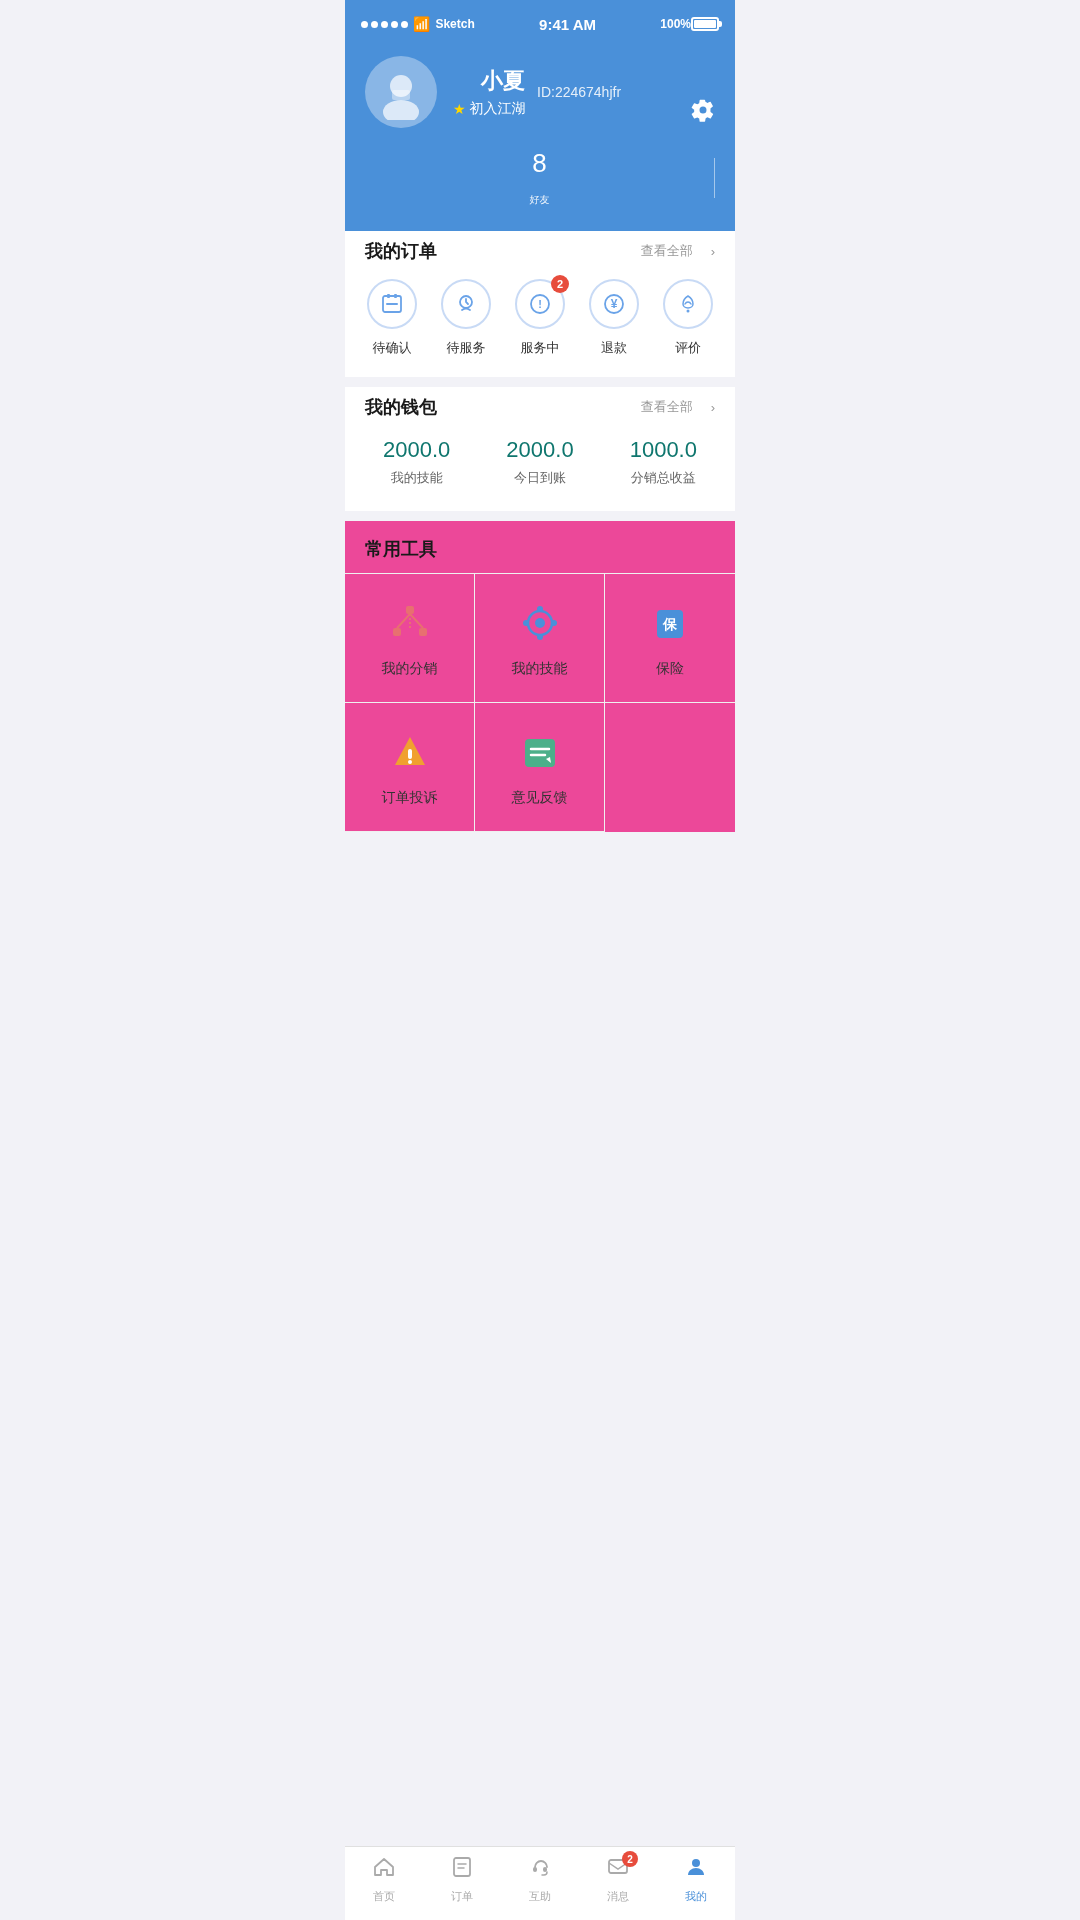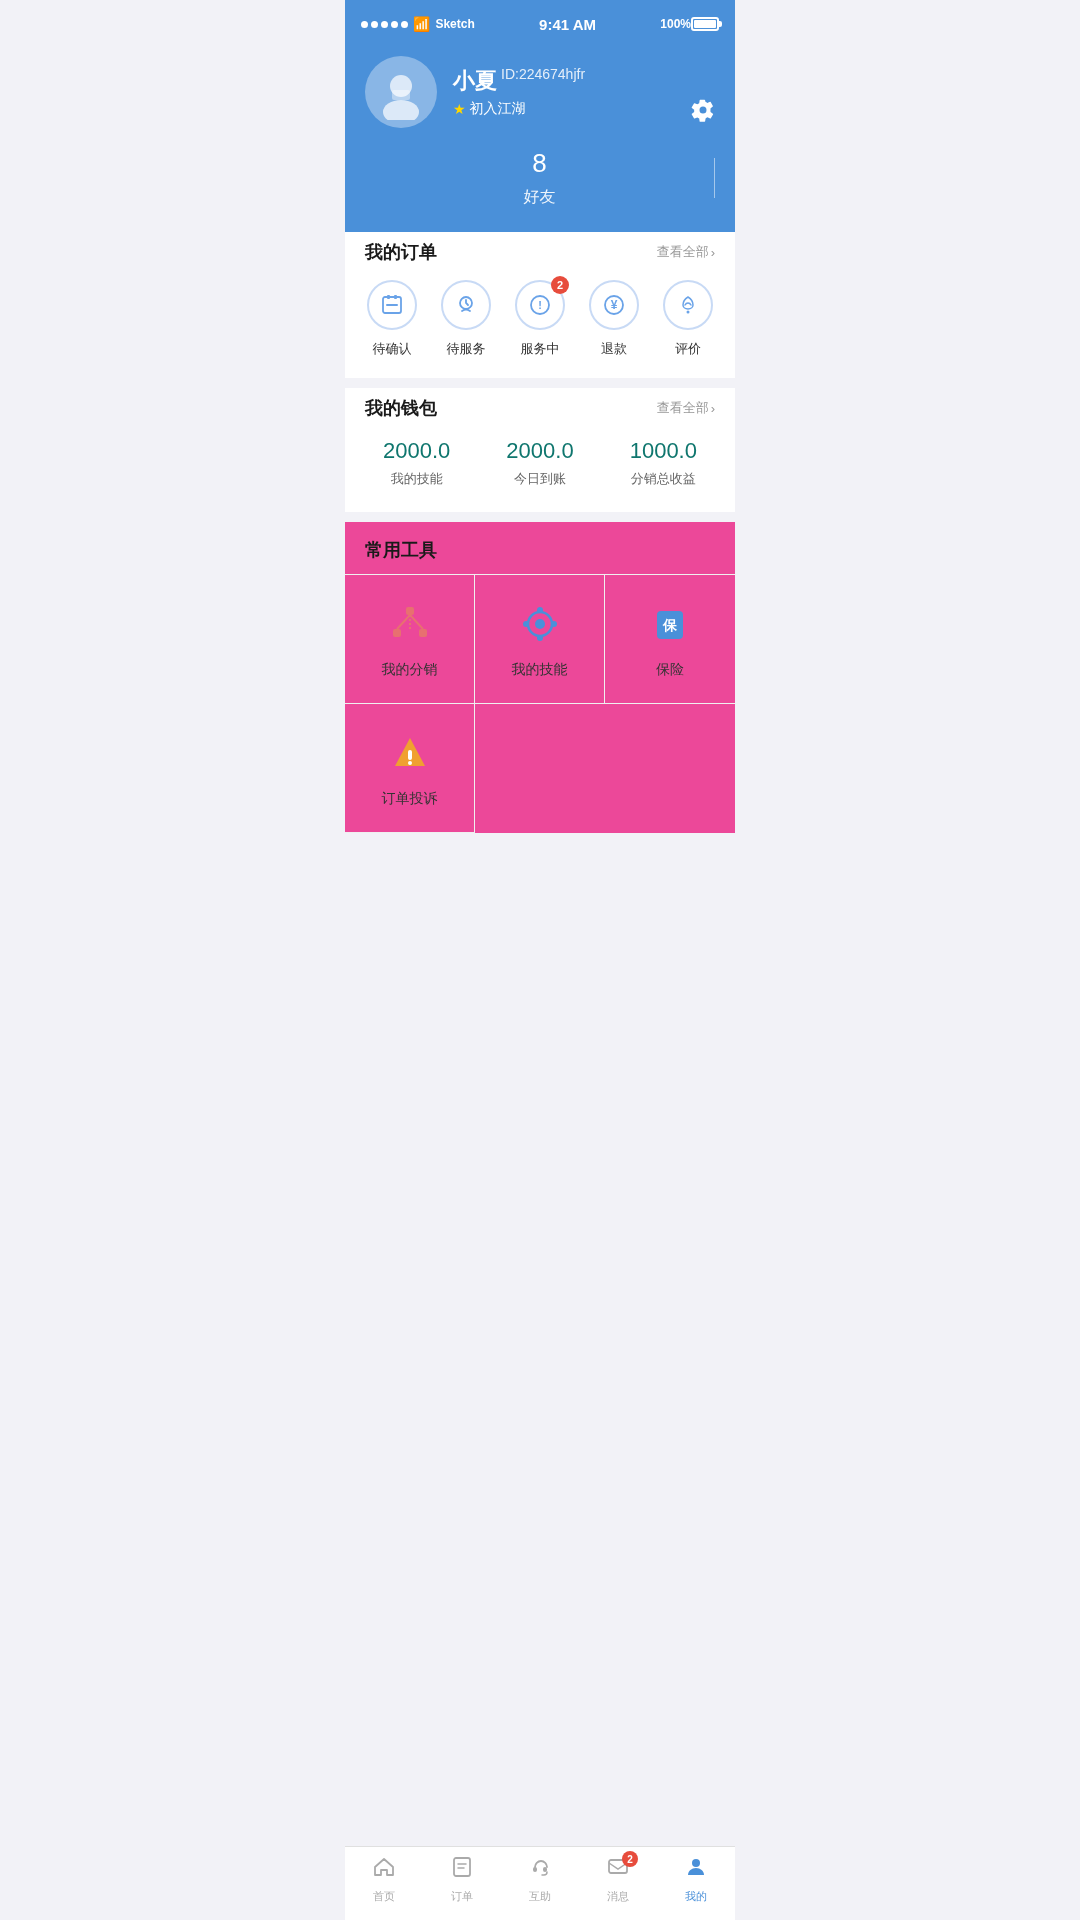--- a/index.html
+++ b/index.html
@@ -135,23 +135,23 @@
     .stat-item {
       flex: 1;
       text-align: center;
       color: white;
     }
     .stat-number {
       font-size: 26px;
       font-weight: 500;
     }
     .stat-label {
-      font-size: 16px;
+      font-size: 10px;
       opacity: 0.9;
-      margin-top: 8px;
+      margin-top: 14px;
     }
     .stat-divider {
       width: 1px;
       height: 40px;
       background: rgba(255,255,255,0.5);
     }
 
     
     .section {
       background: white;
@@ -166,21 +166,21 @@
     .section-title {
       font-size: 18px;
       font-weight: 600;
       color: #1a1a1a;
     }
     .section-link {
       font-size: 13px;
       color: #999;
       display: flex;
       align-items: center;
-      gap: 2px;
+      gap: 18px;
       cursor: pointer;
     }
 
     
     .order-row {
       display: flex;
       justify-content: space-around;
       padding: 4px 10px 20px;
     }
     .order-item {
@@ -360,21 +360,21 @@
 
   <div class="profile-row">
     <div class="avatar-circle">
       <svg class="avatar-svg" viewBox="0 0 56 56" fill="none">
         <circle cx="28" cy="22" r="11" fill="rgba(255,255,255,0.7)"></circle>
         <ellipse cx="28" cy="48" rx="18" ry="12" fill="rgba(255,255,255,0.7)"></ellipse>
         <rect x="19" y="26" width="18" height="10" rx="2" fill="rgba(255,255,255,0.4)"></rect>
       </svg>
     </div>
     <div class="profile-info">
-      <div style="display:flex; align-items:flex-start; ">
+      <div style="display:flex; align-items:flex-end; gap:8px;margin-left:28px;">
         <span class="profile-name">小夏</span>
         <span class="profile-id">ID:224674hjfr</span>
       </div>
       <div class="profile-rank">
         <span class="star-icon">★</span>
         <span>初入江湖</span>
       </div>
     </div>
   </div>
 
@@ -536,20 +536,31 @@
       <div class="tool-icon-wrap">
         <svg width="46" height="46" viewBox="0 0 46 46" fill="none">
           <path d="M23 8 L38 36 L8 36 Z" fill="#f0a030"></path>
           <rect x="21" y="20" width="4" height="10" rx="2" fill="white"></rect>
           <circle cx="23" cy="33" r="2" fill="white"></circle>
         </svg>
       </div>
       <span class="tool-label">订单投诉</span>
     </div>
 
+    <div class="tool-item">
+      <div class="tool-icon-wrap">
+        <svg width="46" height="46" viewBox="0 0 46 46" fill="none">
+          <rect x="8" y="10" width="30" height="28" rx="4" fill="#4caf8a"></rect>
+          <line x1="14" y1="20" x2="32" y2="20" stroke="white" stroke-width="2.5" stroke-linecap="round"></line>
+          <line x1="14" y1="26" x2="28" y2="26" stroke="white" stroke-width="2.5" stroke-linecap="round"></line>
+          <path d="M29 30 L34 34 L33 28 Z" fill="white"></path>
+        </svg>
+      </div>
+      <span class="tool-label">意见反馈</span>
+    </div>
 
 
   </div>
 </div>
 
 <div class="page-bottom-spacer"></div>
 
 <div class="bottom-nav">
 
   <div class="nav-item">

